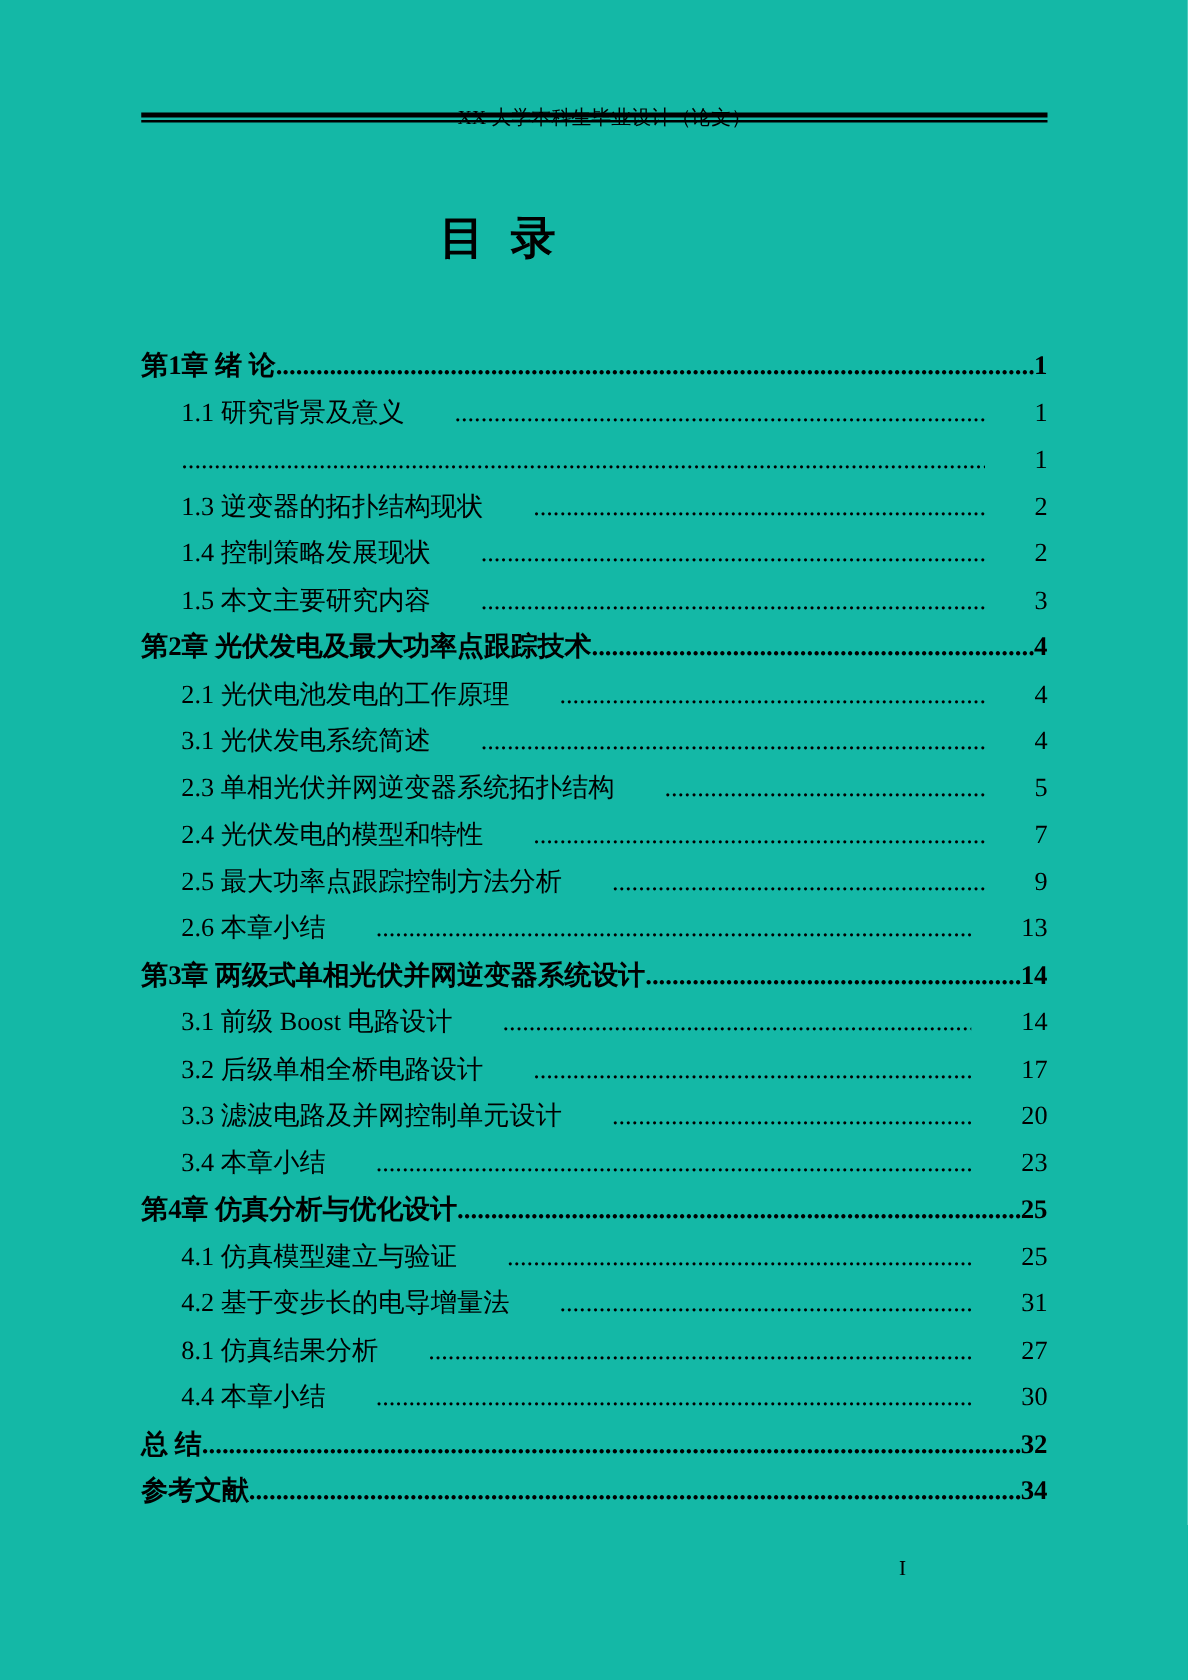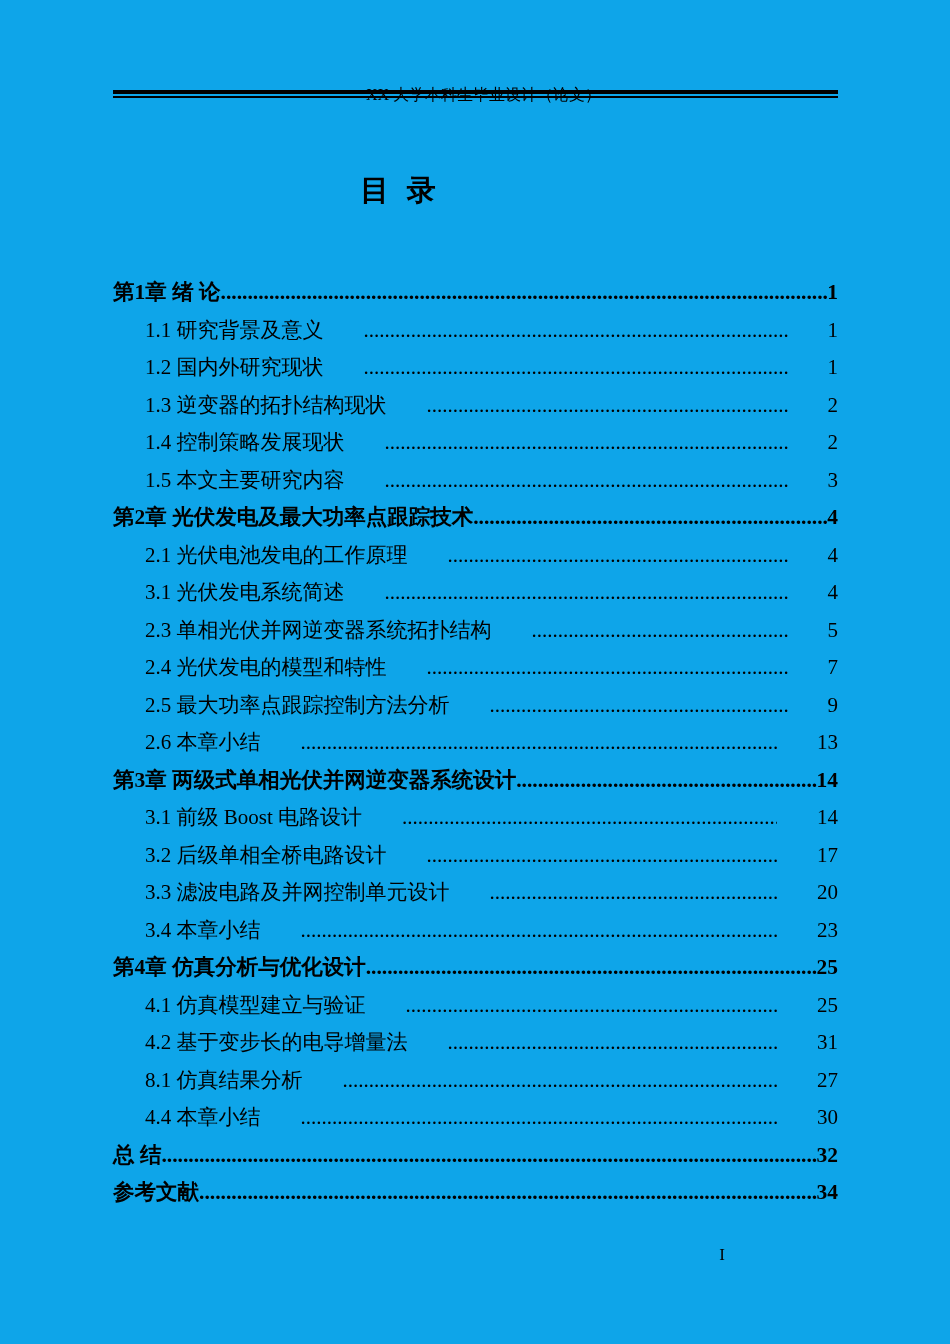--- a/index.html
+++ b/index.html
@@ -5,21 +5,21 @@
   html, body { margin: 0; padding: 0; }
   body {
     width: 950px; height: 1344px;
     background: #ffffff;
     color: #000000;
     font-family: "Liberation Serif", "DejaVu Serif", serif;
   }
   .page {
     position: relative;
     width: 950px; height: 1344px;
-    background: #0ea5e9;
+    background: #14b8a6;
     overflow: hidden;
   }
   
   .header {
     position: absolute;
     top: 62px; left: 113px; width: 725px;
     text-align: center;
     font-size: 16px; line-height: 22px;
     white-space: pre;
   }
@@ -30,21 +30,21 @@
     height: 2px;
     border-top: 4px solid #000;
     border-bottom: 2px solid #000;
   }
   
   .doc-title {
     position: absolute;
     top: 170px; left: 0; width: 797px;
     margin: 0;
     text-align: center;
-    font-size: 29px; line-height: 40px;
+    font-size: 36px; line-height: 40px;
     font-weight: bold;
     letter-spacing: 1px;
     white-space: pre;
   }
   
   .toc {
     position: absolute;
     top: 274px; left: 113px; width: 725px;
   }
   .toc-row {
@@ -92,21 +92,20 @@
     <span class="toc-page">1</span>
   </div>
 
   <div class="toc-row section">
     <span class="toc-label">1.1 研究背景及意义</span>
     <span class="toc-leader">............................................................................................................................................................................................................................................................................................................</span>
     <span class="toc-page">1</span>
   </div>
 
   <div class="toc-row section">
-    <span class="toc-label">1.2 国内外研究现状</span>
     <span class="toc-leader">............................................................................................................................................................................................................................................................................................................</span>
     <span class="toc-page">1</span>
   </div>
 
   <div class="toc-row section">
     <span class="toc-label">1.3 逆变器的拓扑结构现状</span>
     <span class="toc-leader">............................................................................................................................................................................................................................................................................................................</span>
     <span class="toc-page">2</span>
   </div>
 

